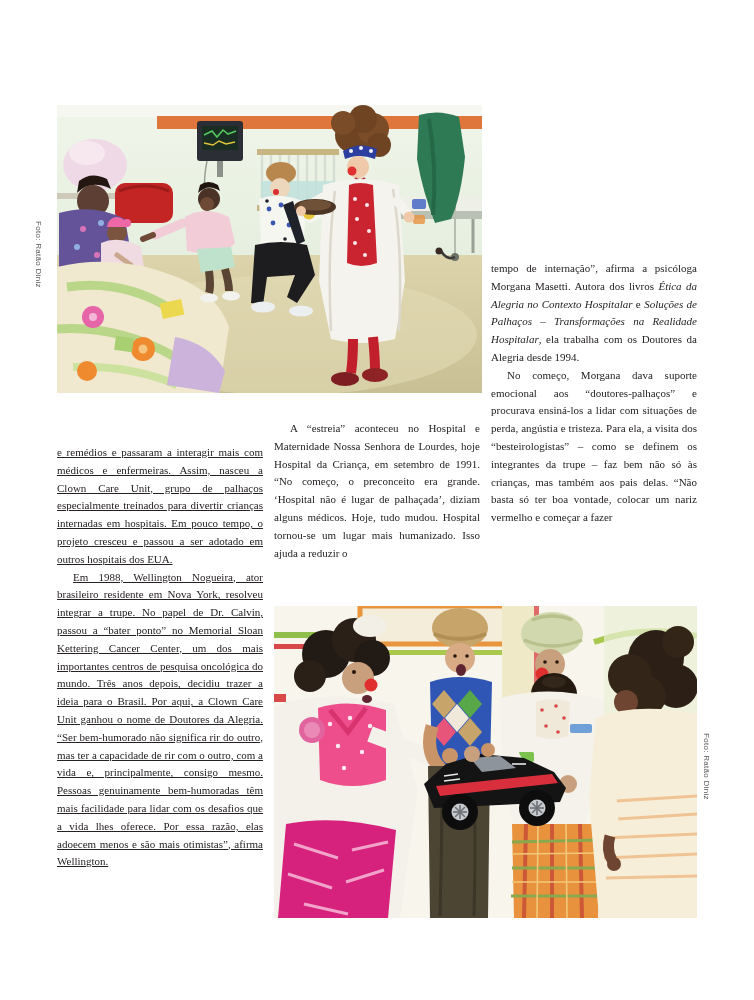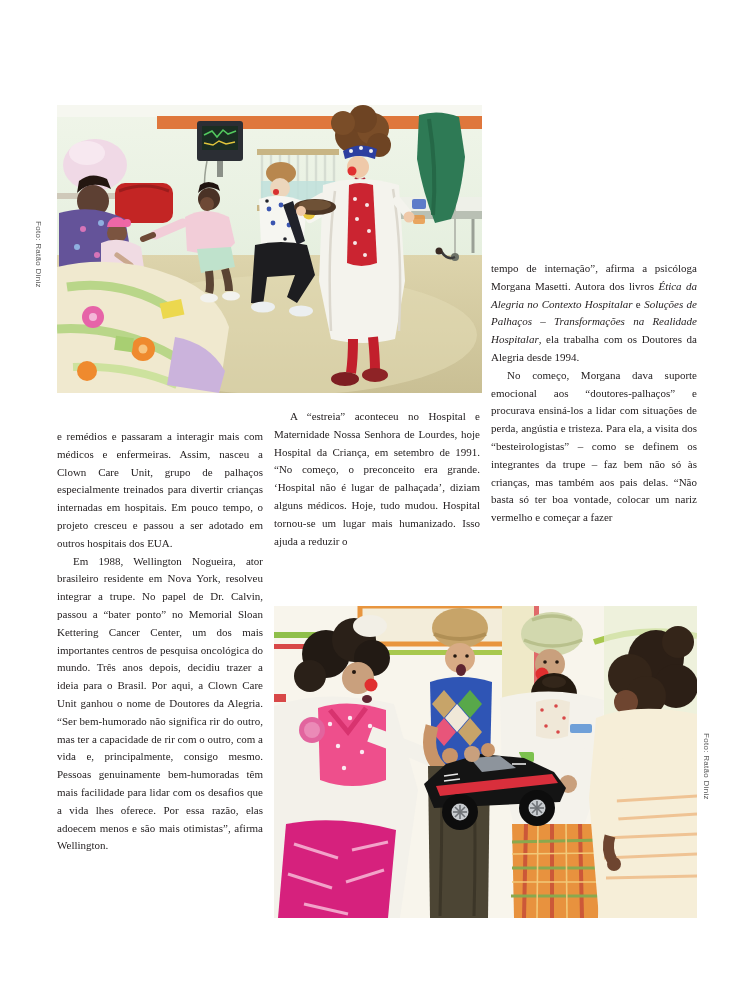--- a/index.html
+++ b/index.html
@@ -10,22 +10,22 @@
   .photo-top{left:57px;top:105px;width:425px;height:288px;}
   .photo-bottom{left:274px;top:606px;width:423px;height:312px;}
   .credit{position:absolute;writing-mode:vertical-rl;font-family:"Liberation Sans","DejaVu Sans",sans-serif;
           font-size:8px;color:#5a5a5a;letter-spacing:.3px;white-space:nowrap;}
   .credit-top{left:34px;top:221px;}
   .credit-bottom{left:702px;top:733px;}
   .col{position:absolute;width:206px;font-size:11px;line-height:17.8px;text-align:justify;}
   .col p{margin:0;}
   .col p.indent{text-indent:16px;}
   .it{font-style:italic;}
-  .col1{left:57px;top:428px;}
-  .col2{left:274px;top:408px;}
+  .col1{left:57px;top:444px;text-decoration:underline;}
+  .col2{left:274px;top:420px;}
   .col3{left:491px;top:260px;}
 </style>
 </head>
 <body>
 
 <div class="page">
 
   <div class="photo photo-top">
     <svg width="425" height="288" viewBox="0 0 425 288">
       <defs>

